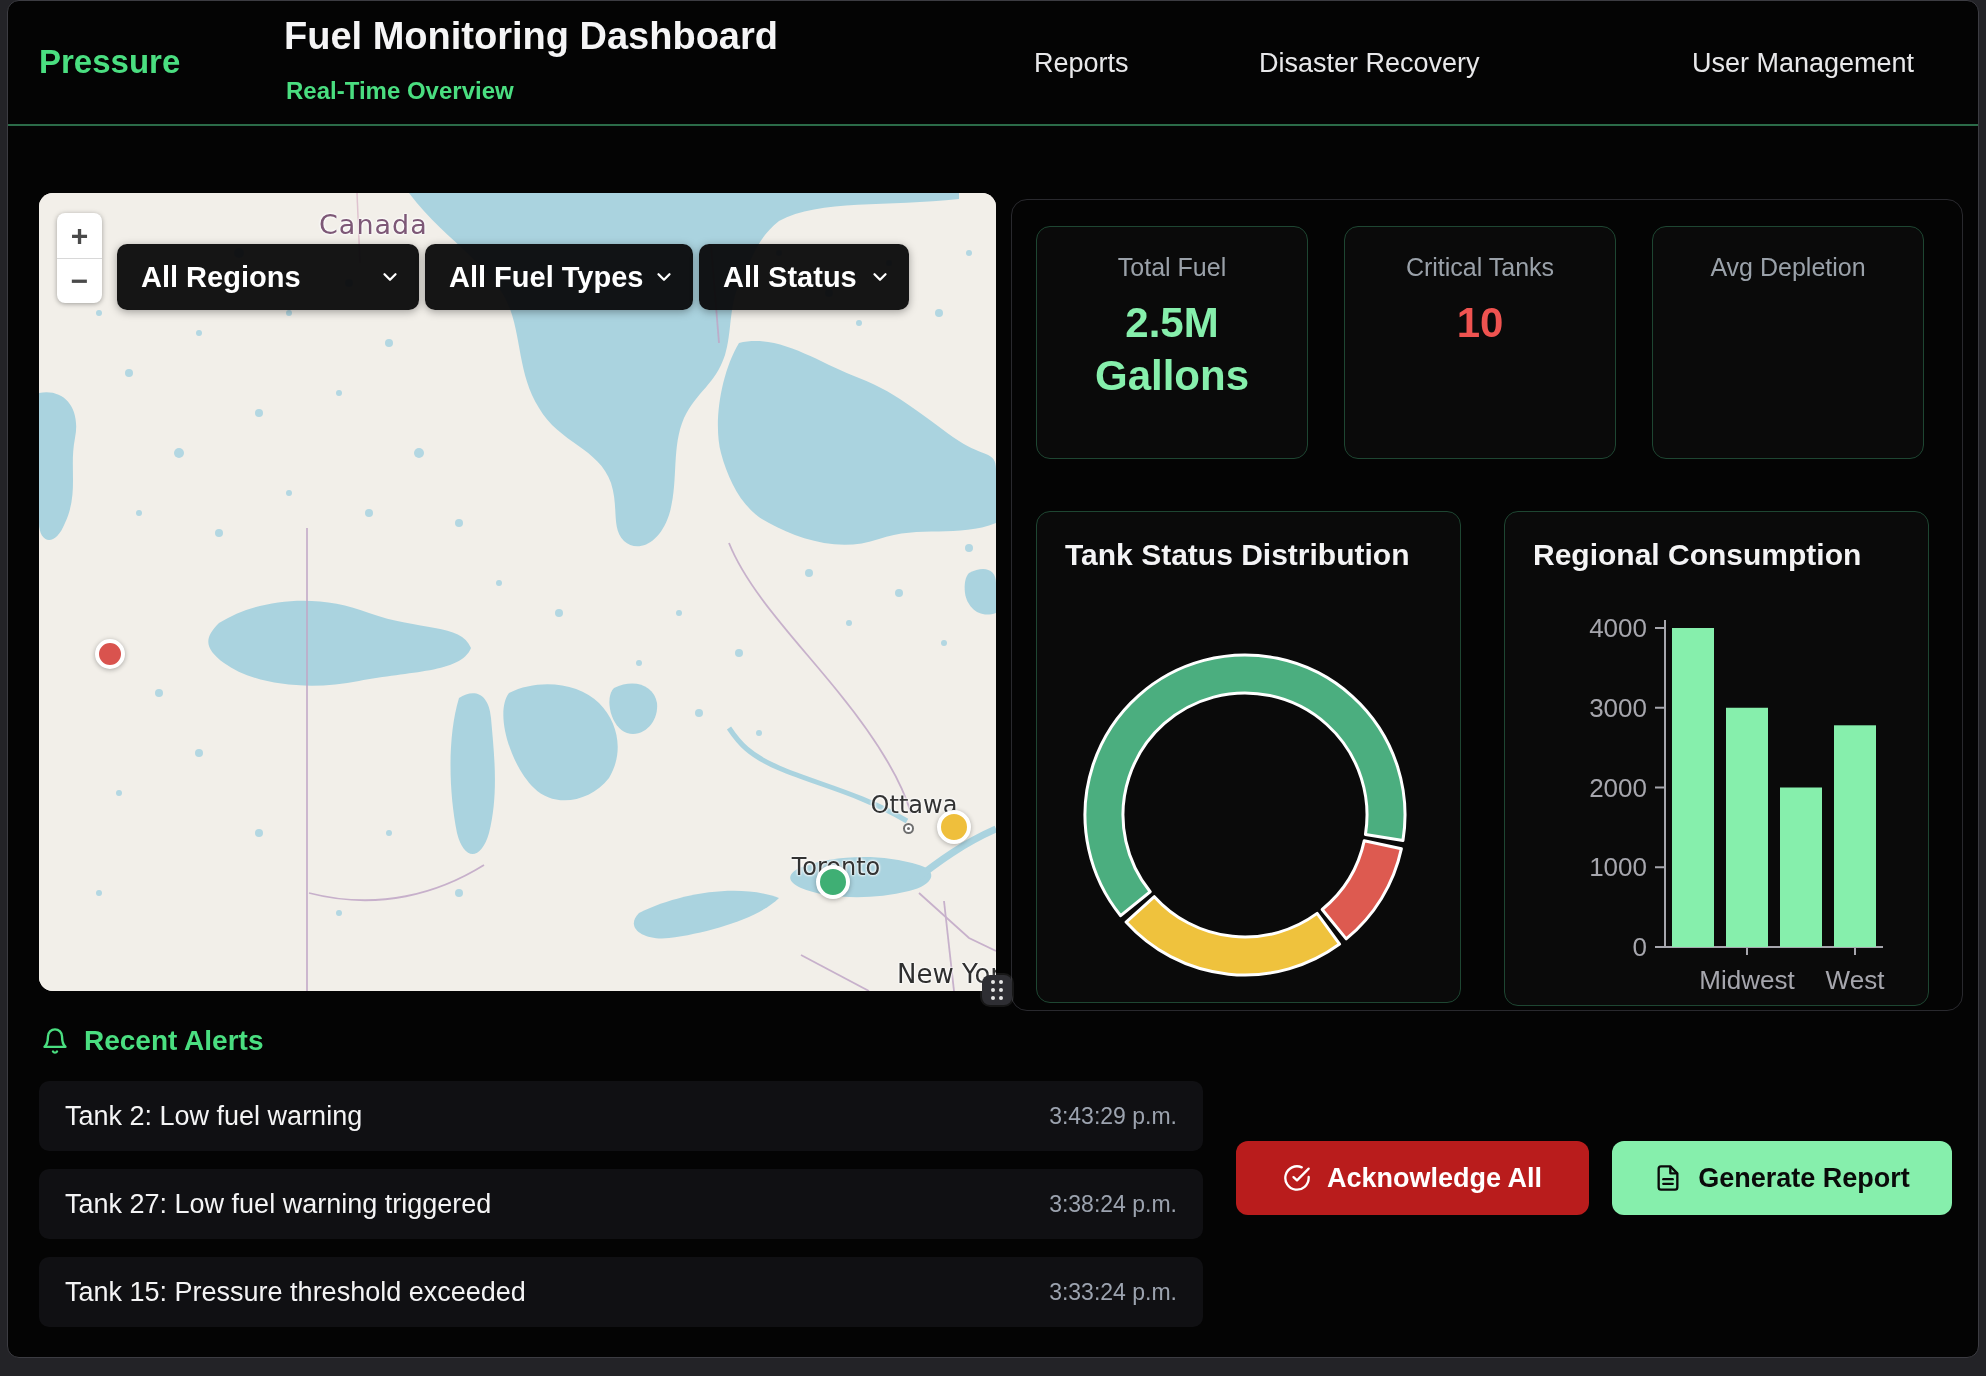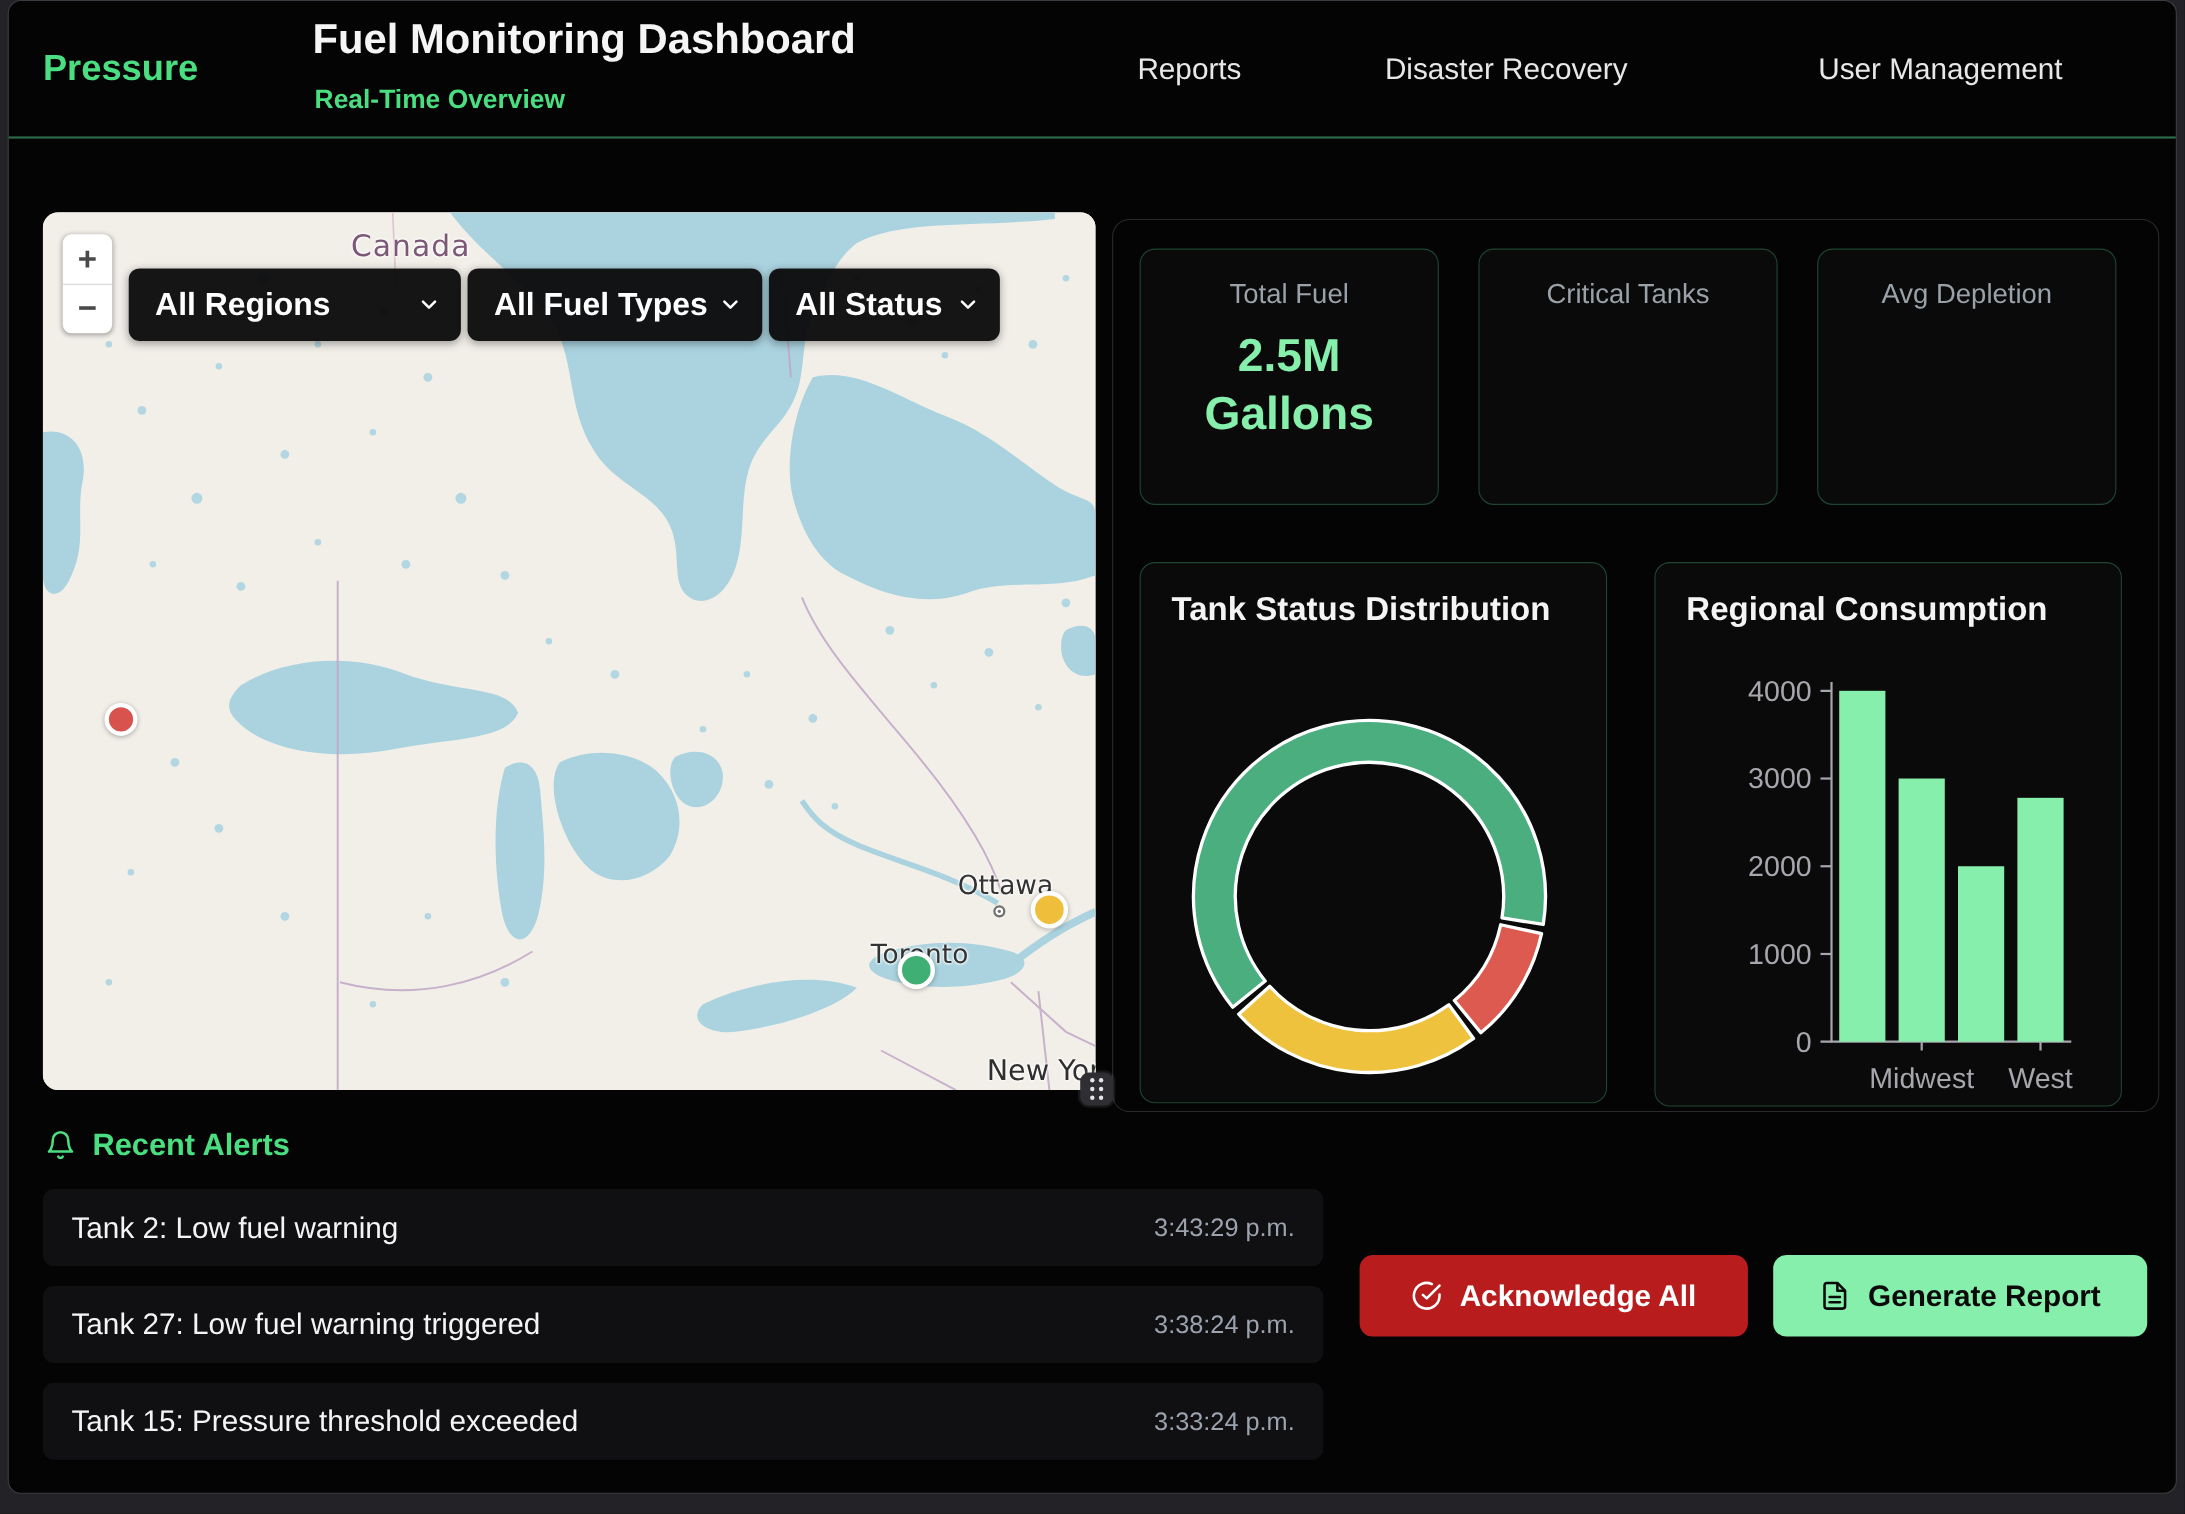--- a/index.html
+++ b/index.html
@@ -5,21 +5,21 @@
   html,body{margin:0;padding:0;width:1986px;height:1376px;background:#232327;overflow:hidden;
     font-family:"Liberation Sans",sans-serif;-webkit-font-smoothing:antialiased;}
   .app{position:absolute;left:7px;top:0;width:1972px;height:1358px;background:#040404;
     border:1px solid #3c3c42;border-radius:12px;box-sizing:border-box;}
   
   .header{position:absolute;left:0;top:0;width:100%;height:125px;border-bottom:2px solid #2b6b48;box-sizing:border-box;}
   .brand{position:absolute;left:31px;top:42px;font-size:33px;font-weight:bold;color:#4ade80;}
   .page-title{position:absolute;left:276px;top:14px;font-size:38px;font-weight:bold;color:#f5f5f6;margin:0;}
   .page-subtitle{position:absolute;left:278px;top:76px;font-size:24px;font-weight:600;color:#4ade80;}
   .nav-item{position:absolute;top:47px;font-size:27px;color:#e8e8ea;cursor:pointer;}
-  .nav-reports{left:1026px}.nav-dr{left:1251px}.nav-um{left:1645px}
+  .nav-reports{left:1026px}.nav-dr{left:1251px}.nav-um{left:1684px}
   
   .map{position:absolute;left:31px;top:192px;width:957px;height:798px;border-radius:14px;
     overflow:hidden;background:#f2efe9;}
   .map svg.mapart{position:absolute;left:0;top:0;}
   .maplabel{position:absolute;color:#333;text-shadow:0 0 3px #fff,0 0 3px #fff,0 0 2px #fff;white-space:nowrap;font-family:"DejaVu Sans","Liberation Sans",sans-serif;}
   .lab-country{left:280px;top:16px;font-size:27px;color:#7d5876;letter-spacing:1px;}
   .lab-ottawa{left:820px;top:598px;width:110px;text-align:center;font-size:24px;}
   .lab-toronto{left:742px;top:660px;width:110px;text-align:center;font-size:24px;}
   .lab-ny{left:858px;top:766px;font-size:26px;color:#2f2f2f;}
   .town-symbol{position:absolute;left:864px;top:630px;width:11px;height:11px;border:2.5px solid #6f6f6f;
@@ -222,20 +222,21 @@
 
   <div class="right-panel"></div>
 
   <div class="card stat stat-0">
     <div class="stat-label">Total Fuel</div>
     <div class="stat-value" style="color: rgb(134, 239, 172);">2.5M
 Gallons</div>
   </div>
   <div class="card stat stat-1">
     <div class="stat-label">Critical Tanks</div>
+    <div class="stat-value" style="color: rgb(239, 83, 80);">10</div>
   </div>
   <div class="card stat stat-2">
     <div class="stat-label">Avg Depletion</div>
   </div>
 
   <div class="card chart-card donut-card">
     <div class="chart-title">Tank Status Distribution</div>
     <svg class="donut-svg" width="423" height="382" viewBox="0 0 423 382">
         <path d="M83.66,303.69 A160 160 0 1 1 365.96,228.44 L328.45,222.40 A122 122 0 1 0 113.19,279.78 Z" fill="#4bae7f" stroke="#ffffff" stroke-width="3" stroke-linejoin="round"></path>
         <path d="M364.42,236.68 A160 160 0 0 1 309.21,326.92 L285.17,297.49 A122 122 0 0 0 327.27,228.68 Z" fill="#dd5a50" stroke="#ffffff" stroke-width="3" stroke-linejoin="round"></path>

